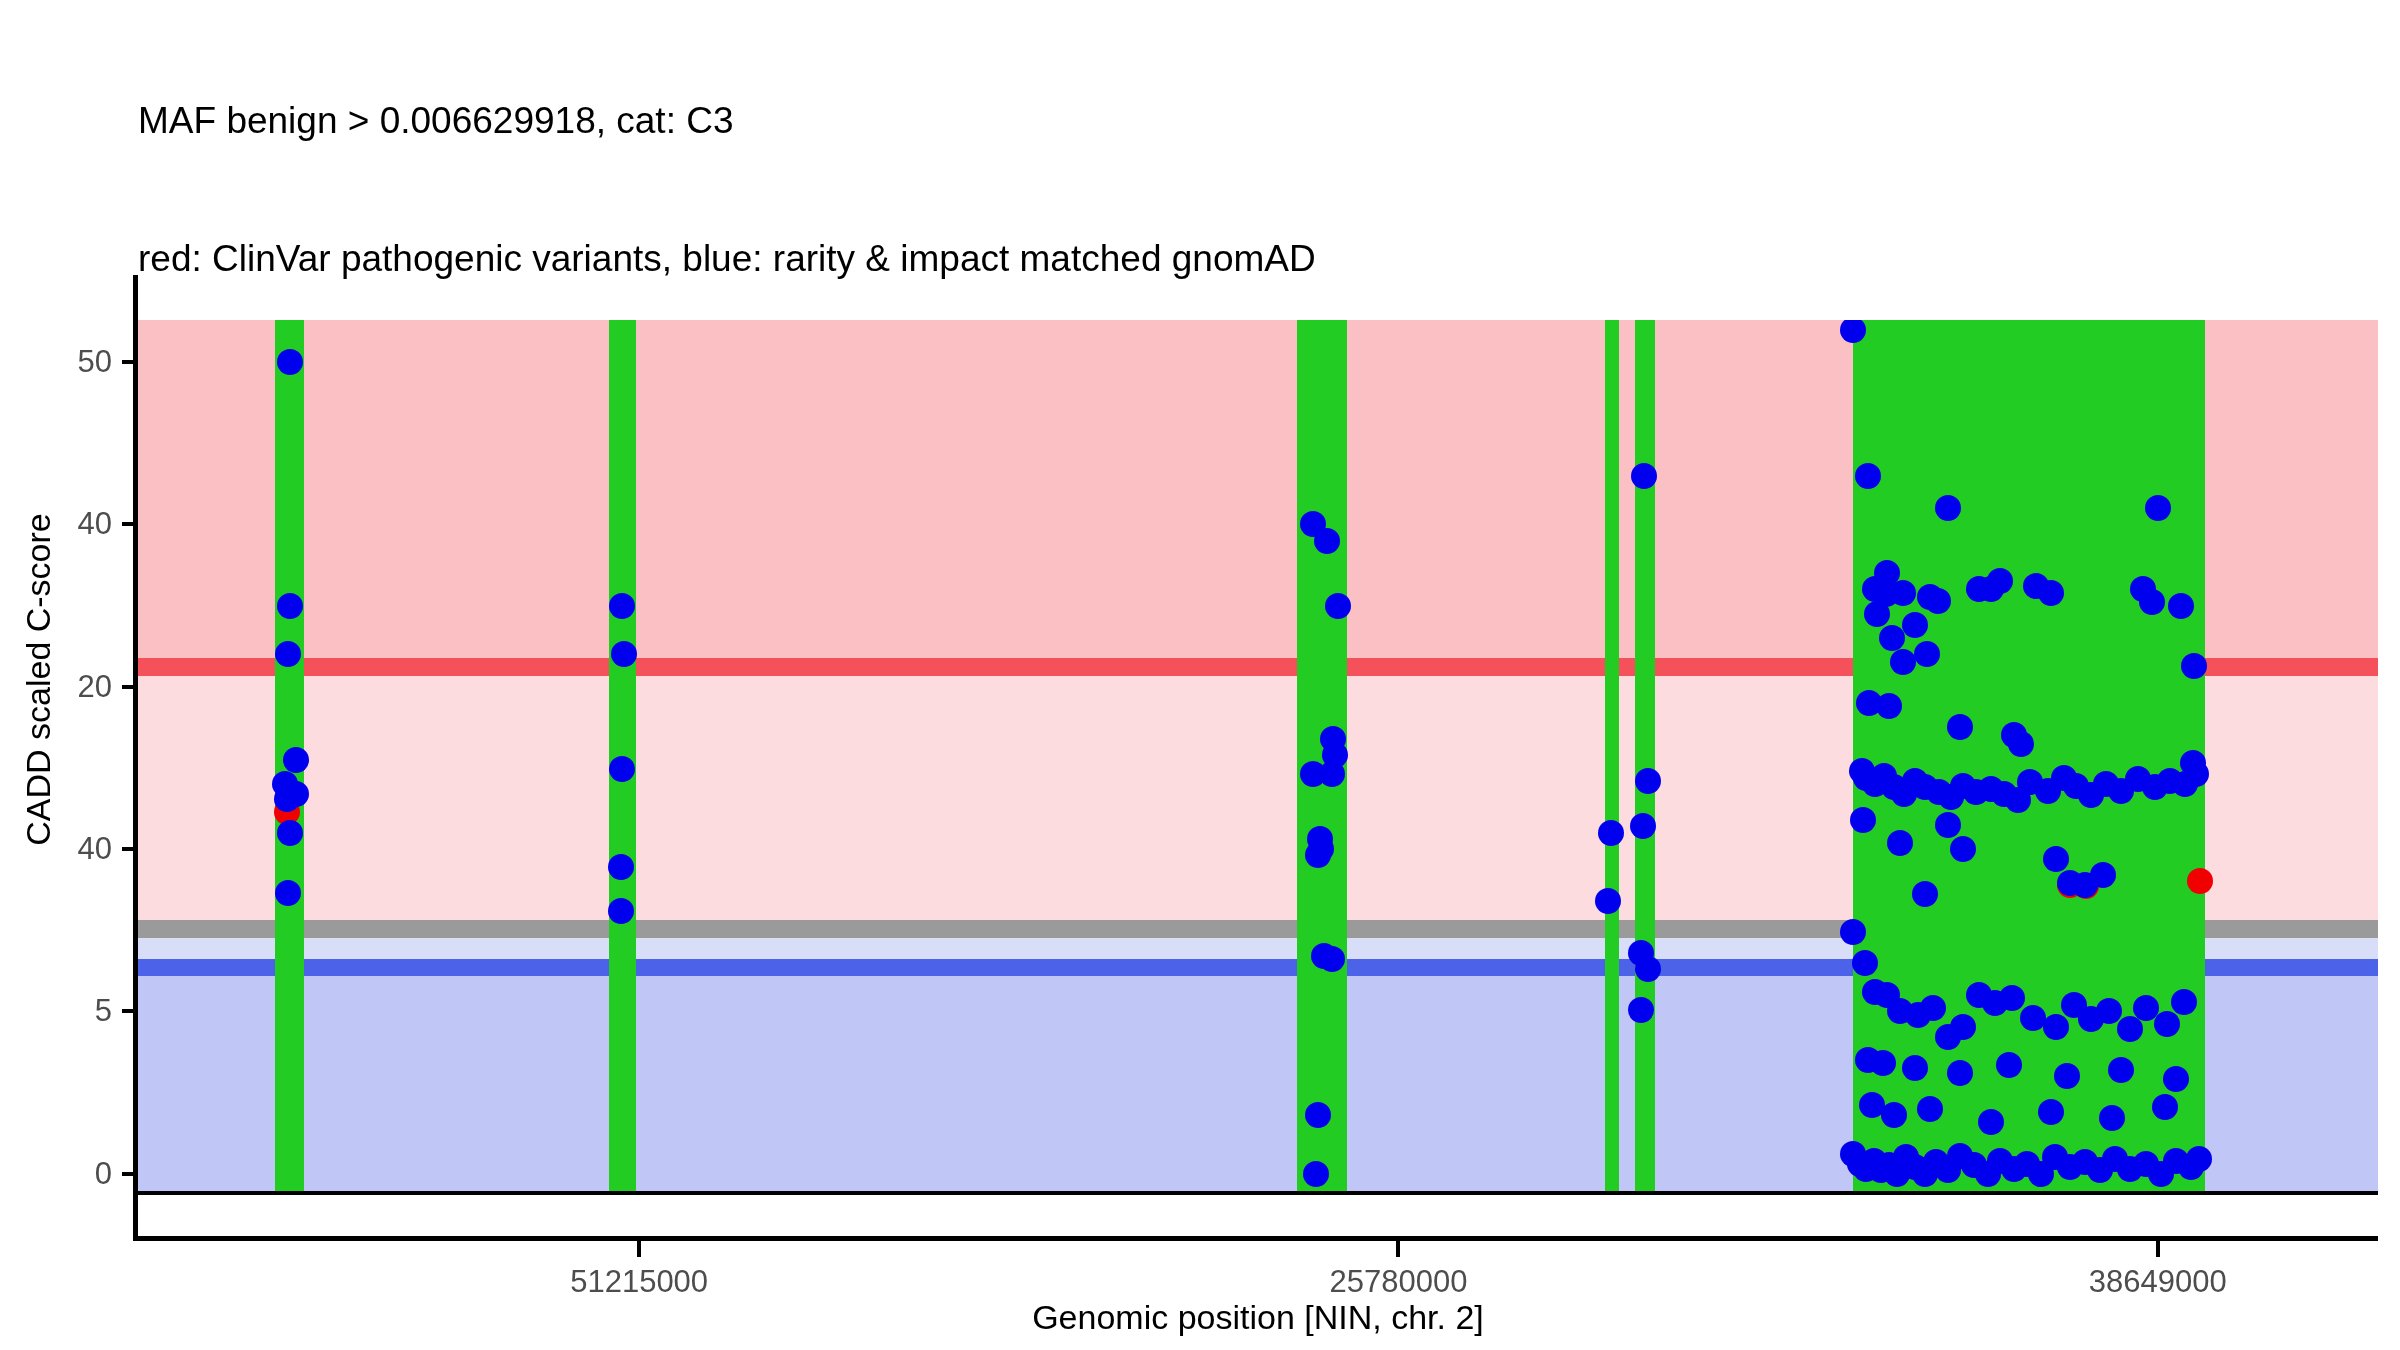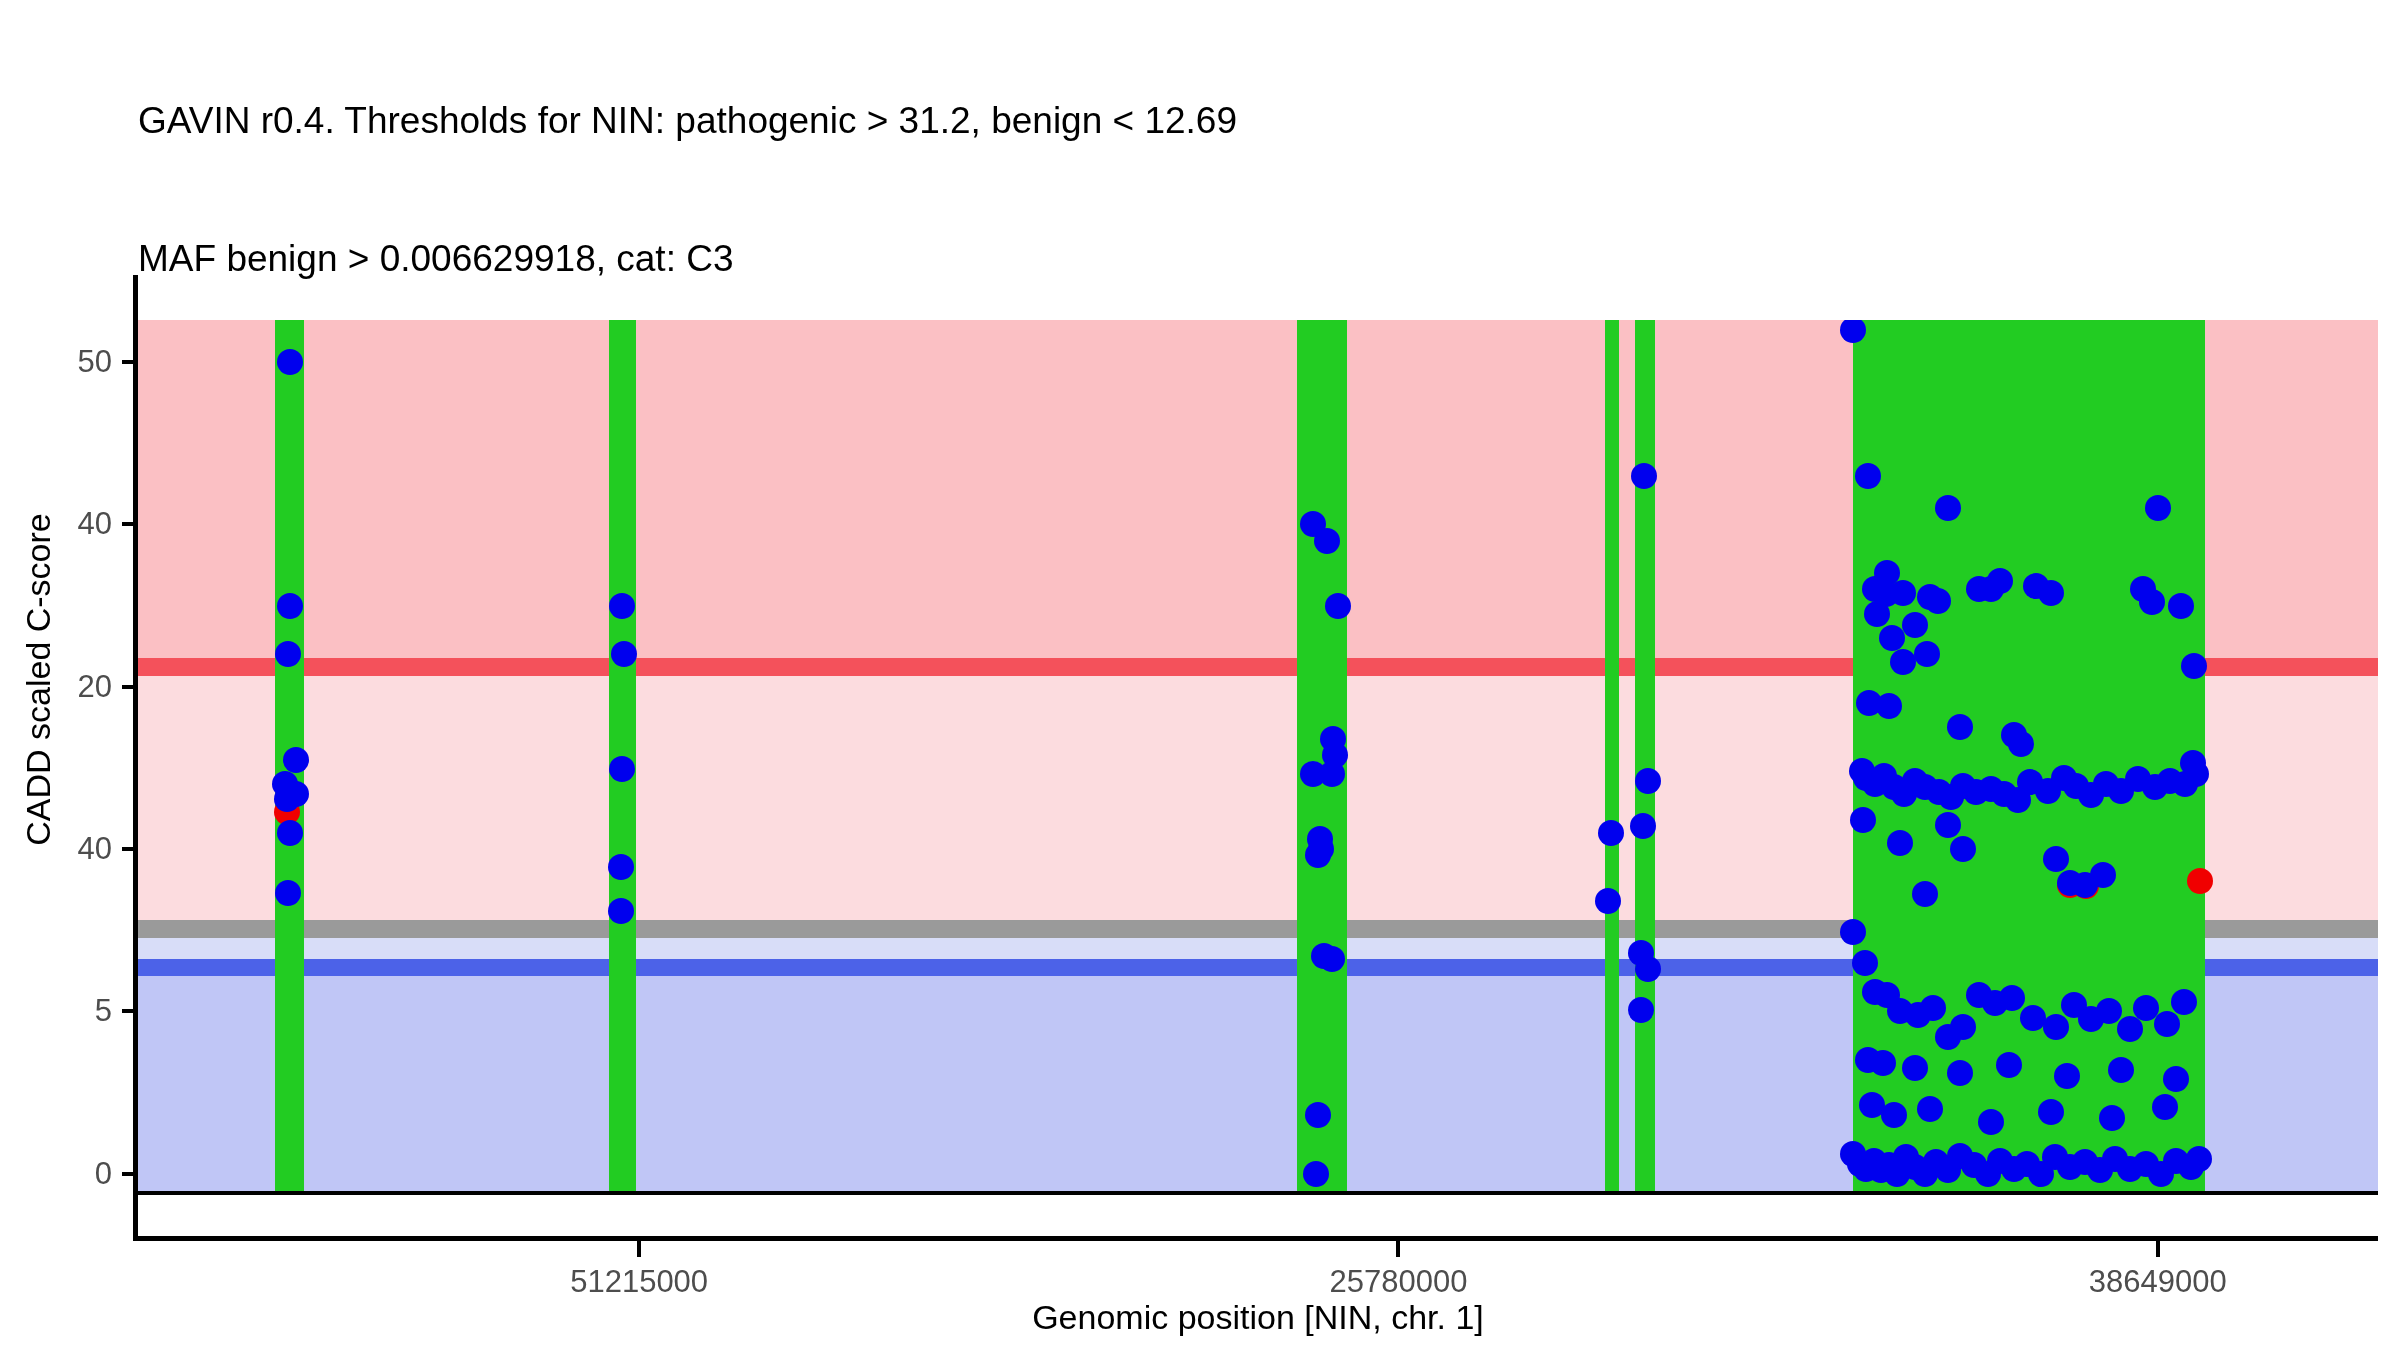--- a/index.html
+++ b/index.html
@@ -44,21 +44,20 @@
       transform:translate(-50%,-50%);}
   .pt.blue{background:#0000ee;}
   .pt.red{background:#f00000;}
 </style>
 </head>
 <body>
 
 <div id="root">
 
   <div id="title">
-    <div>GAVIN r0.4. Thresholds for NIN: pathogenic &gt; 31.2, benign &lt; 12.69</div>
     <div>MAF benign &gt; 0.006629918, cat: C3</div>
     <div>red: ClinVar pathogenic variants, blue: rarity &amp; impact matched gnomAD</div>
     <div>variants, green: RefSeq exons, grey: genome-wide fallback threshold</div>
   </div>
 
   <div id="panel">
     <div id="bands-layer">
         <div class="band" style="top: 0px; height: 338.328px; background: rgb(251, 192, 196);"></div>
         <div class="band" style="top: 338.328px; height: 17.8494px; background: rgb(244, 81, 91);"></div>
         <div class="band" style="top: 356.178px; height: 244.213px; background: rgb(252, 220, 223);"></div>
@@ -272,15 +271,15 @@
   <div id="xtickwrap">
       <div class="xtick" style="left: 637.153px;"></div>
       <div class="xtick-label" style="left: 639.153px;">51215000</div>
       <div class="xtick" style="left: 1396.47px;"></div>
       <div class="xtick-label" style="left: 1398.47px;">25780000</div>
       <div class="xtick" style="left: 2155.8px;"></div>
       <div class="xtick-label" style="left: 2157.8px;">38649000</div>
     </div>
 
   <div id="ylab">CADD scaled C-score</div>
-  <div id="xlab">Genomic position [NIN, chr. 1]</div>
+  <div id="xlab">Genomic position [NIN, chr. 2]</div>
 
 </div>
 
 </body></html>

